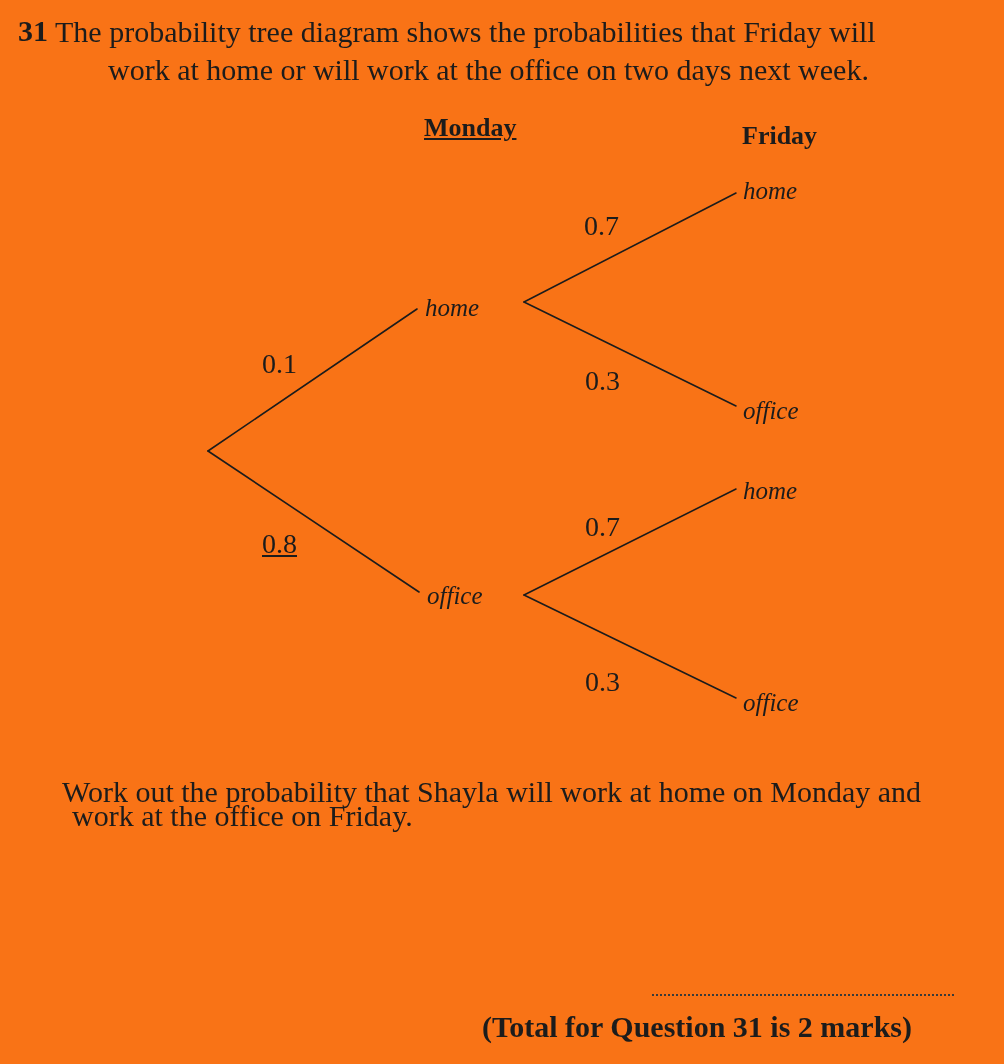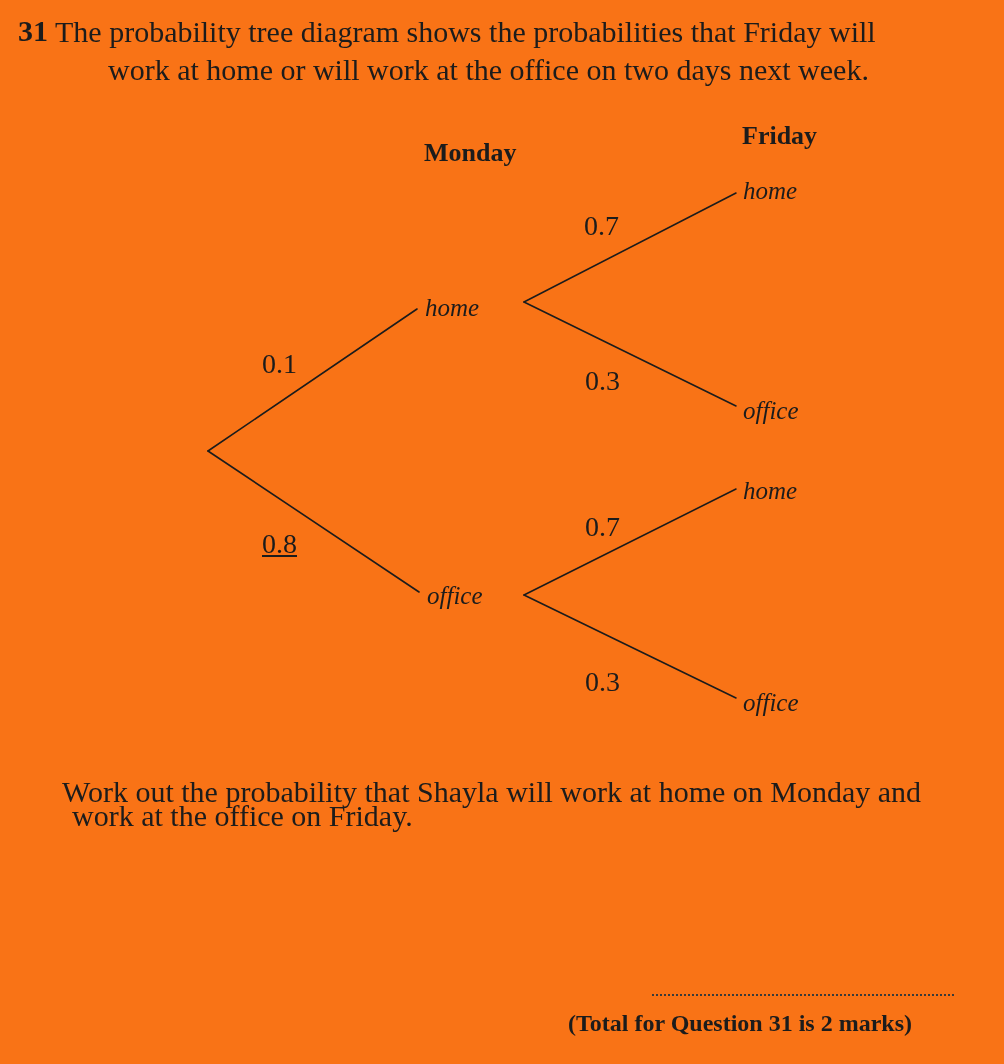--- a/index.html
+++ b/index.html
@@ -58,34 +58,34 @@
     left: 652px;
     top: 984px;
     width: 302px;
     height: 10px;
     border-bottom: 2px dotted #3a3a3a;
   }
   .total-label {
     position: absolute;
     right: 92px;
     top: 1010px;
-    font-size: 24px;
+    font-size: 30px;
     font-weight: bold;
   }
 </style>
 </head>
 <body>
 
 <div class="page">
 
   <div class="abs qnum" style="left:18px; top:14px;">31</div>
   <div class="abs body-text" style="left:55px; top:14px;">The probability tree diagram shows the probabilities that Friday will</div>
   <div class="abs body-text" style="left:76px; top:52px;margin-left:32px;">work at home or will work at the office on two days next week.</div>
 
-  <div class="abs col-header" style="left:424px; top:138px;">Monday</div>
+  <div class="abs col-header" style="left:424px; top:113px;text-decoration:underline;">Monday</div>
   <div class="abs col-header" style="left:742px; top:121px;">Friday</div>
 
   <svg class="tree-svg" viewBox="0 0 1004 1064" xmlns="http://www.w3.org/2000/svg">
     <line x1="208" y1="451" x2="417" y2="309"></line>
     <line x1="208" y1="451" x2="419" y2="592"></line>
     <line x1="524" y1="302" x2="736" y2="193"></line>
     <line x1="524" y1="302" x2="736" y2="406"></line>
     <line x1="524" y1="595" x2="736" y2="489"></line>
     <line x1="524" y1="595" x2="736" y2="698"></line>
   </svg>

